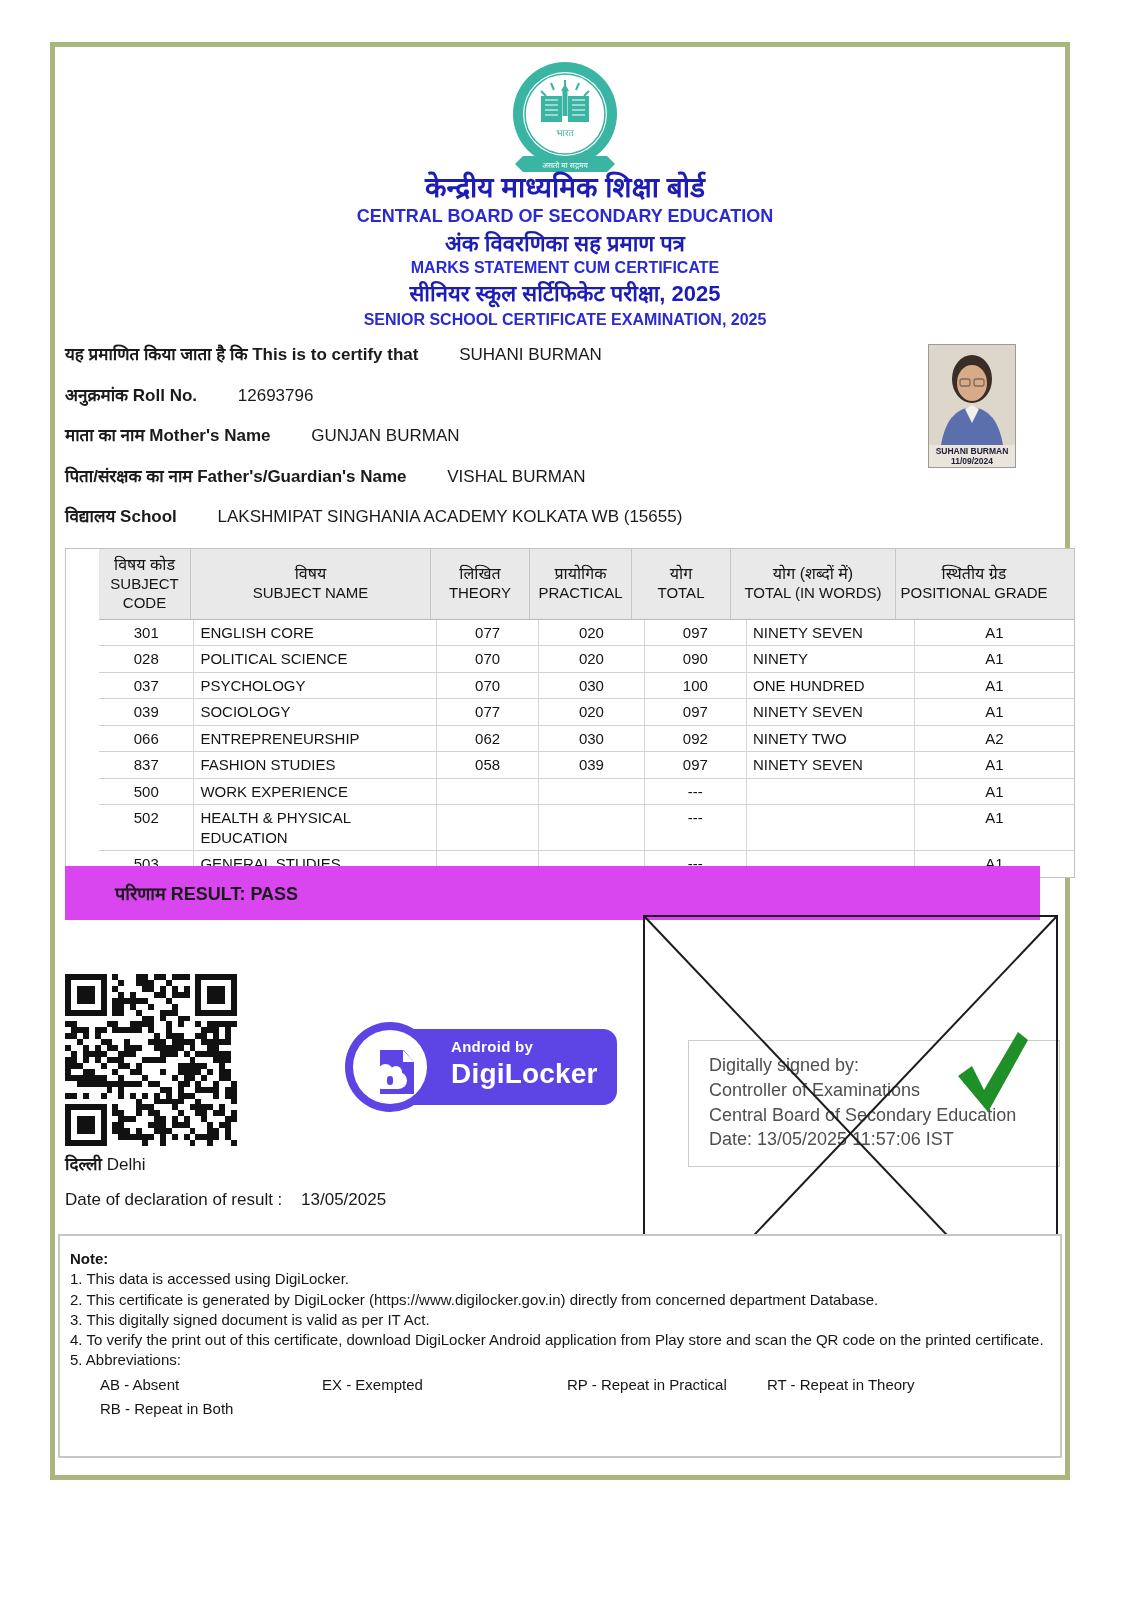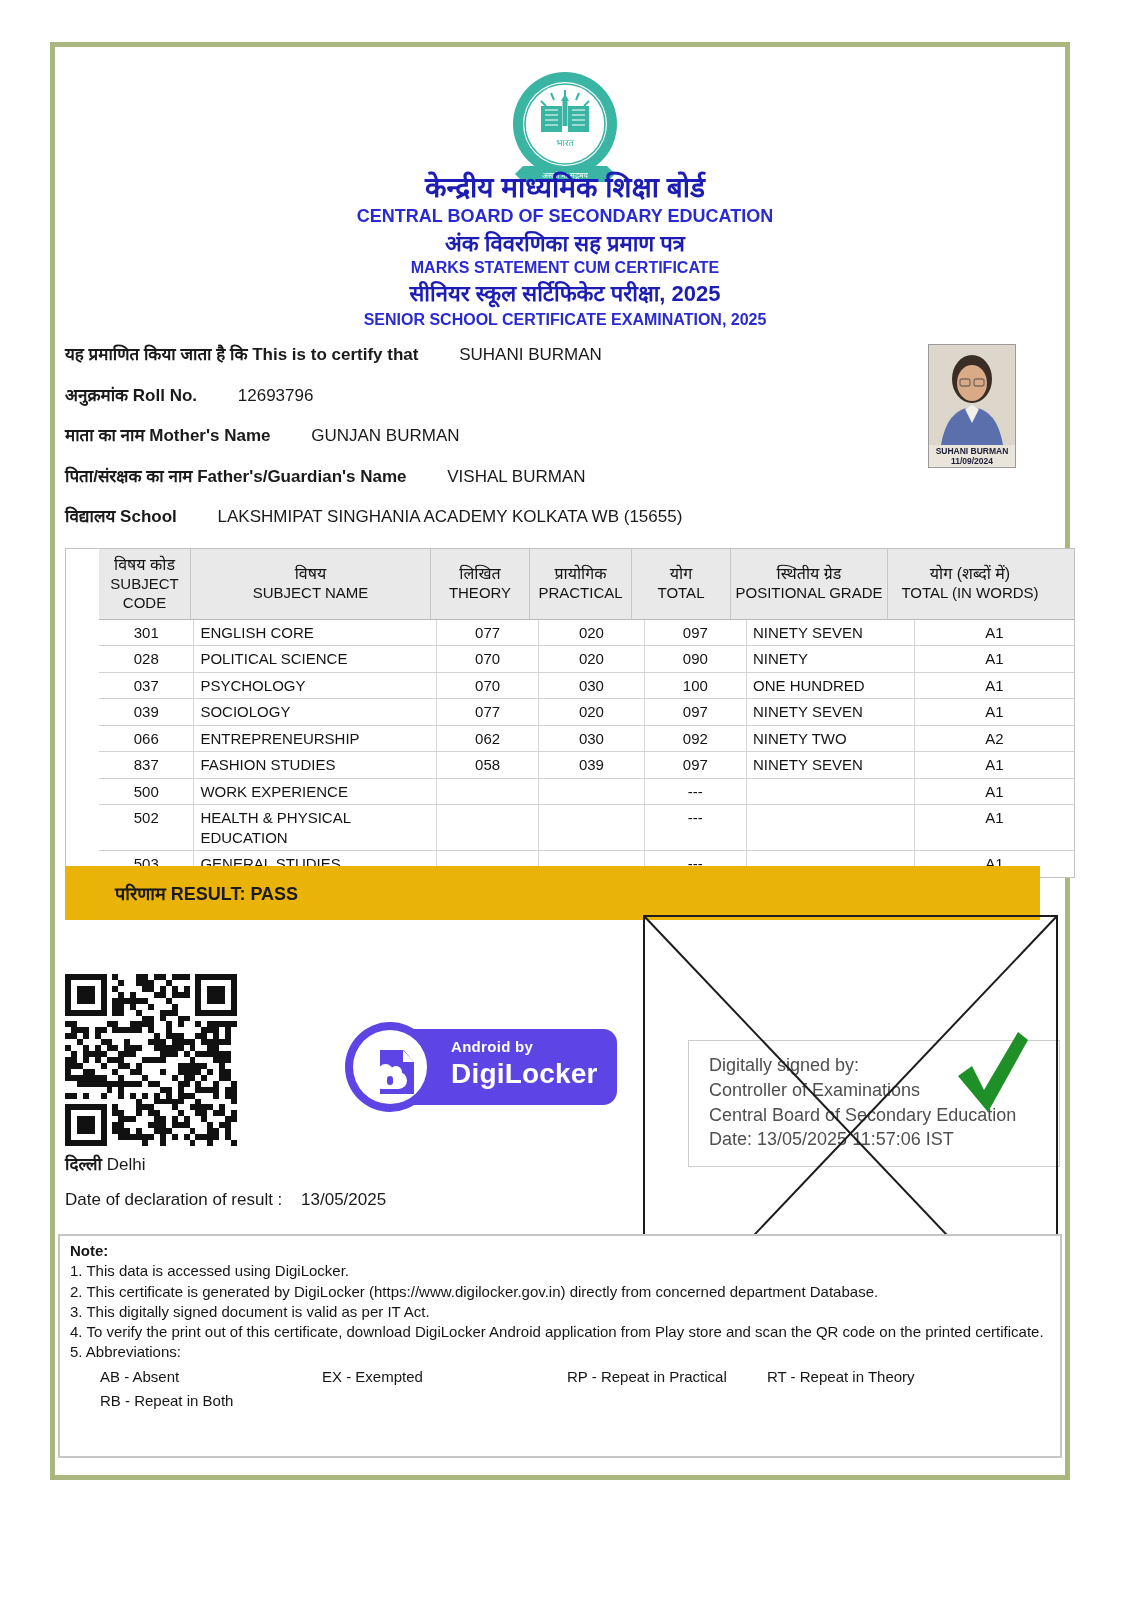--- a/index.html
+++ b/index.html
@@ -3,21 +3,21 @@
 <meta charset="utf-8">
 <style>
   html,body{margin:0;padding:0;}
   body{
     width:1130px;height:1600px;position:relative;background:#ffffff;
     font-family:"Liberation Sans", sans-serif;color:#1a1a1a;overflow:hidden;
   }
   .frame{position:absolute;left:50px;top:42px;width:1010px;height:1428px;
     border:5px solid #a9b77e;background:#ffffff;}
   
-  .logo-wrap{position:absolute;left:505px;top:70px;width:120px;height:125px;text-align:center;}
+  .logo-wrap{position:absolute;left:505px;top:60px;width:120px;height:125px;text-align:center;}
   .hdr{position:absolute;left:60px;width:1010px;text-align:center;line-height:1.15;}
   .hdr-hi1{top:172px;font-size:28px;font-weight:700;color:#1d1db6;}
   .hdr-en1{top:206px;font-size:18px;font-weight:700;color:#2a2ad4;}
   .hdr-hi2{top:231px;font-size:22px;font-weight:700;color:#1d1db6;}
   .hdr-en2{top:259px;font-size:16px;font-weight:600;color:#2a2ad4;}
   .hdr-hi3{top:281px;font-size:22px;font-weight:700;color:#1d1db6;}
   .hdr-en3{top:311px;font-size:16px;font-weight:600;color:#2a2ad4;}
   
   .details{position:absolute;left:65px;top:342px;width:840px;font-size:17px;}
   .drow{margin-bottom:17.5px;white-space:nowrap;}
@@ -39,21 +39,21 @@
   .hc .hen{font-size:15px;}
   .t-row{display:flex;border-bottom:1px solid #d2d2d2;background:#fff;}
   .t-row:last-child{border-bottom:none;}
   .t-row .c{padding:3px 6px;border-right:1px solid #d8d8d8;display:flex;align-items:flex-start;line-height:1.3;}
   .t-row .c:last-child{border-right:none;}
   .ctr{justify-content:center;text-align:right;}
   .lft{justify-content:flex-start;text-align:left;}
   .w-code{width:83px;}   .w-name{width:231px;}  .w-theory{width:90px;}
   .w-prac{width:93px;}   .w-total{width:90px;}  .w-words{width:156px;} .w-grade{width:148px;}
   .result-band{position:absolute;left:65px;top:866px;width:975px;height:54px;
-    background:#eab308;display:flex;align-items:center;font-size:18px;}
+    background:#d946ef;display:flex;align-items:center;font-size:18px;}
   .result-band .txt{margin-left:50px;font-weight:700;}
   
   .qr{position:absolute;left:65px;top:974px;width:172px;height:172px;}
   .dlbadge{position:absolute;left:345px;top:1022px;width:272px;height:90px;}
   .dl-pill{position:absolute;left:44px;top:7px;width:228px;height:76px;background:#5d44e4;border-radius:14px;}
   .dl-circle{position:absolute;left:0;top:0;width:90px;height:90px;border-radius:50%;background:#5d44e4;}
   .dl-inner{position:absolute;left:8px;top:8px;width:74px;height:74px;border-radius:50%;background:#ffffff;}
   .dl-doc{position:absolute;left:27px;top:20px;width:34px;height:44px;background:#5d44e4;
     clip-path:polygon(0 0,70% 0,100% 28%,100% 100%,0 100%);}
   .dl-fold{position:absolute;left:50px;top:20px;width:11px;height:12px;background:#ffffff;
@@ -67,21 +67,21 @@
   .dl-name{font-size:28px;font-weight:700;margin-top:3px;letter-spacing:.2px;}
   .sigbox{position:absolute;left:688px;top:1040px;width:372px;height:127px;border:1px solid #cccccc;
     background:#ffffff;font-size:18px;color:#4f4f4f;line-height:1.38;padding:12px 0 0 20px;box-sizing:border-box;}
   .sig-check{position:absolute;left:948px;top:1024px;width:85px;height:95px;}
   .xbox{position:absolute;left:643px;top:915px;width:415px;height:437px;pointer-events:none;}
   .place-line{position:absolute;left:65px;top:1152px;font-size:17px;}
   .decl-line{position:absolute;left:65px;top:1190px;font-size:17px;}
   .decl-line .v{margin-left:14px;}
   
   .notebox{position:absolute;left:58px;top:1234px;width:1004px;height:224px;border:2px solid #c6c6c6;
-    background:#ffffff;font-size:15px;line-height:1.22;padding:6px 10px;box-sizing:border-box;color:#161616;}
+    background:#ffffff;font-size:15px;line-height:1.22;padding:14px 10px;box-sizing:border-box;color:#161616;}
   .notebox .ntitle{font-weight:700;margin-bottom:2px;}
   .nitem{margin-bottom:2px;}
   .abbr-row{display:flex;margin:6px 0 2px 30px;}
   .abbr-row span{display:inline-block;}
   .ab0{width:222px;} .ab1{width:245px;} .ab2{width:200px;}
   .abbr-rb{margin-left:30px;margin-top:6px;}
 </style>
 </head>
 <body>
 
@@ -189,27 +189,27 @@
       <span class="hen">THEORY</span>
     </div>
     <div class="hc w-prac">
       <span class="hhi">प्रायोगिक</span>
       <span class="hen">PRACTICAL</span>
     </div>
     <div class="hc w-total">
       <span class="hhi">योग</span>
       <span class="hen">TOTAL</span>
     </div>
+    <div class="hc w-words">
+      <span class="hhi">योग (शब्दों  में)</span>
+      <span class="hen">TOTAL (IN WORDS)</span>
+    </div>
     <div class="hc w-grade">
       <span class="hhi">स्थितीय ग्रेड</span>
       <span class="hen">POSITIONAL GRADE</span>
-    </div>
-    <div class="hc w-words">
-      <span class="hhi">योग (शब्दों  में)</span>
-      <span class="hen">TOTAL (IN WORDS)</span>
     </div>
   </div>
   <div id="rows-container">
   <div class="t-row">
     <div class="c ctr w-code">301</div>
     <div class="c lft w-name">ENGLISH CORE</div>
     <div class="c ctr w-theory">077</div>
     <div class="c ctr w-prac">020</div>
     <div class="c ctr w-total">097</div>
     <div class="c lft w-words">NINETY SEVEN</div>

